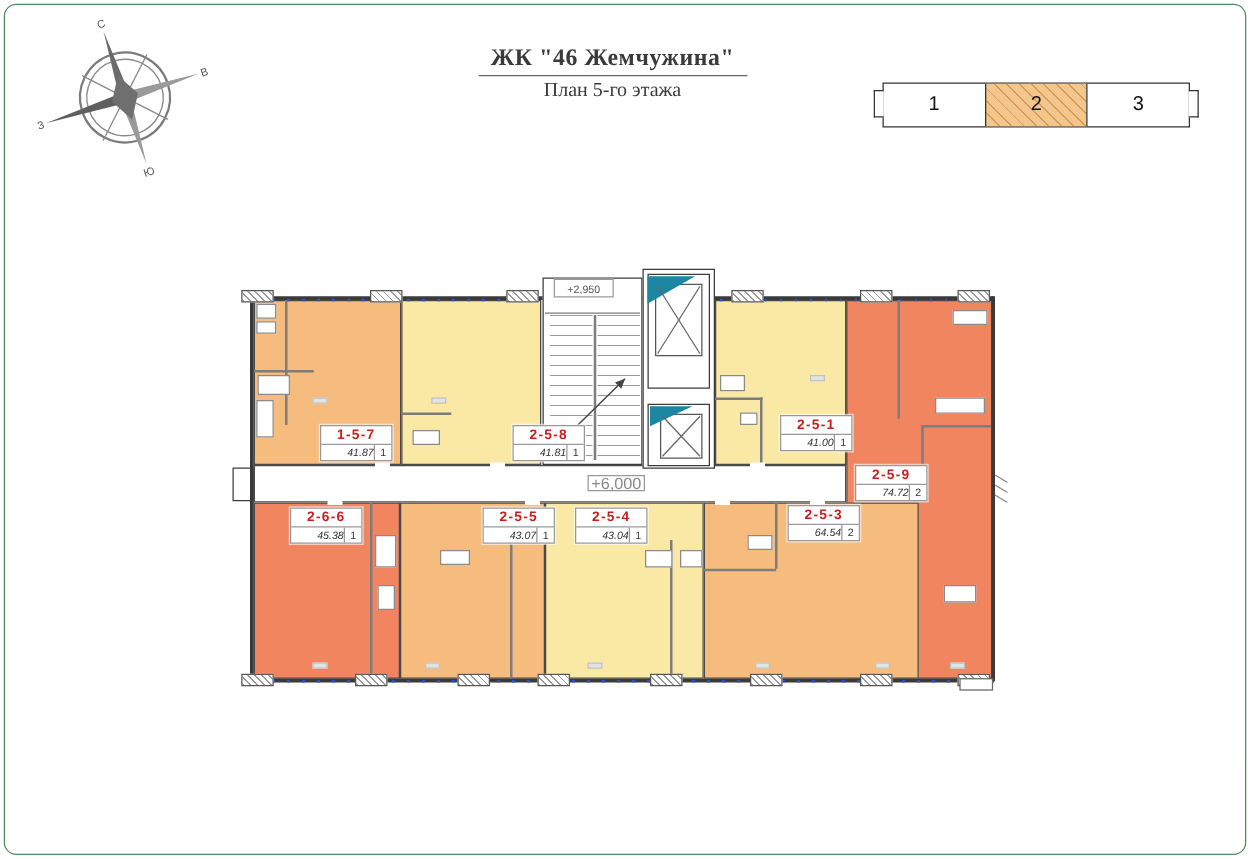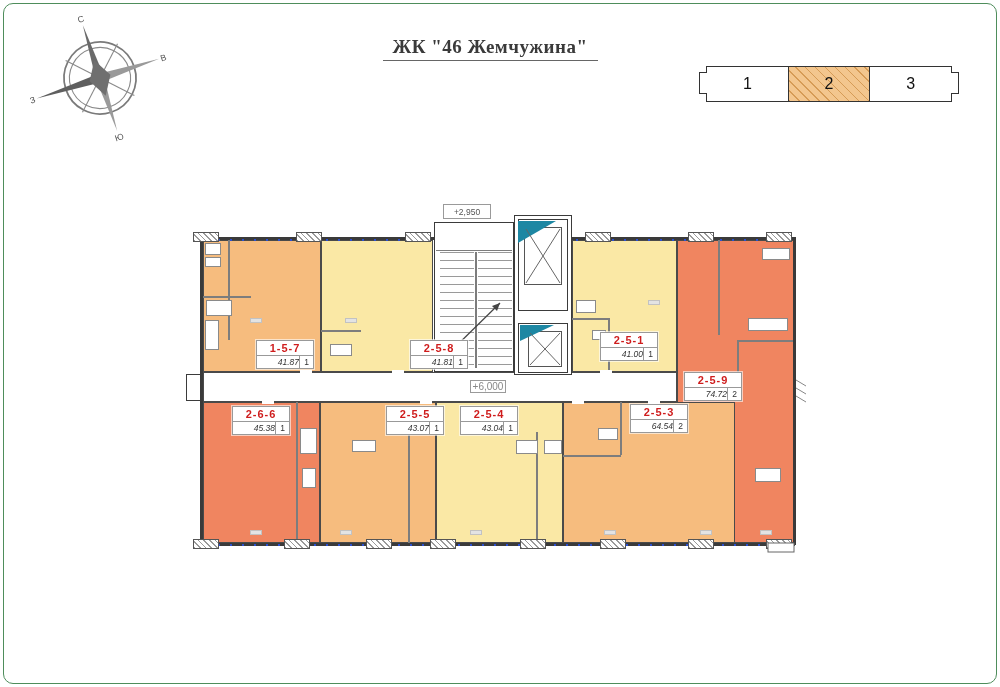--- a/index.html
+++ b/index.html
@@ -78,20 +78,21 @@
       <polygon points="55,38 65,55 55,72 45,55" fill="#6f6f6f"></polygon>
       <text x="55" y="1" font-size="8" fill="#555" text-anchor="middle">С</text>
       <text x="55" y="115" font-size="8" fill="#555" text-anchor="middle">Ю</text>
       <text x="116" y="58" font-size="8" fill="#555" text-anchor="middle">В</text>
       <text x="-10" y="58" font-size="8" fill="#555" text-anchor="middle">З</text>
     </g>
   </svg>
 
   <div class="title-block">
     <span class="title-main">ЖК "46 Жемчужина"</span>
+    <div class="title-sub">План 5-го этажа</div>
   </div>
 
   <div class="scheme-bar">
     <div class="scheme-cell">1</div>
     <div class="scheme-cell active" style="background-color: rgb(243, 198, 142);">2</div>
     <div class="scheme-cell">3</div>
   </div>
 
   <div class="room" style="left: 203px; top: 240px; width: 118px; height: 132px; background-color: rgb(246, 188, 126);"></div>
   <div class="room" style="left: 321px; top: 240px; width: 112px; height: 132px; background-color: rgb(250, 232, 165);"></div>
@@ -127,21 +128,21 @@
   <div class="fx" style="left:748px;top:318px;width:40px;height:13px"></div>
   <div class="fx" style="left:755px;top:468px;width:26px;height:14px"></div>
   <div class="fx" style="left:300px;top:428px;width:17px;height:26px"></div>
   <div class="fx" style="left:302px;top:468px;width:14px;height:20px"></div>
   <div class="fx" style="left:352px;top:440px;width:24px;height:12px"></div>
   <div class="fx" style="left:516px;top:440px;width:22px;height:14px"></div>
   <div class="fx" style="left:544px;top:440px;width:18px;height:14px"></div>
   <div class="fx" style="left:598px;top:428px;width:20px;height:12px"></div>
 
   <div class="corridor" style="left:203px;top:372px;width:474px;height:30px"></div>
-  <div class="chip small" style="left:470px;top:380px;width:36px;height:13px;font-size:10px">+6,000</div>
+  <div class="chip small" style="left:470px;top:380px;width:46px;height:13px;font-size:13px">+6,000</div>
   <div class="corebox" style="left:186px;top:374px;width:17px;height:27px;border-width:1.2px"></div>
 
   <div class="gap" style="left:300px;top:370px;width:12px;height:5px"></div>
   <div class="gap" style="left:392px;top:370px;width:12px;height:5px"></div>
   <div class="gap" style="left:600px;top:370px;width:12px;height:5px"></div>
   <div class="gap" style="left:262px;top:399px;width:12px;height:5px"></div>
   <div class="gap" style="left:420px;top:399px;width:12px;height:5px"></div>
   <div class="gap" style="left:572px;top:399px;width:12px;height:5px"></div>
   <div class="gap" style="left:648px;top:399px;width:12px;height:5px"></div>
 
@@ -167,21 +168,21 @@
   <div class="pier" style="left:520px;top:539px"></div>
   <div class="pier" style="left:600px;top:539px"></div>
   <div class="pier" style="left:688px;top:539px"></div>
   <div class="pier" style="left:766px;top:539px"></div>
 
   <div class="corebox" style="left:434px;top:222px;width:80px;height:150px"></div>
   <div class="flight" style="left:440px;top:252px;width:34px;height:116px"></div>
   <div class="flight" style="left:478px;top:252px;width:34px;height:116px"></div>
   <div class="pline" style="left:475px;top:252px;width:1.5px;height:116px"></div>
   <div class="pline" style="left:436px;top:250px;width:76px;height:1px"></div>
-  <div class="chip" style="left:443px;top:204px;width:48px;height:15px;font-size:8.5px">+2,950</div>
+  <div class="chip" style="left:443px;top:223px;width:48px;height:15px;font-size:8.5px">+2,950</div>
 
   <div class="corebox" style="left:514px;top:215px;width:58px;height:160px"></div>
   <div class="corebox" style="left:518px;top:219px;width:50px;height:92px;border-width:1.2px"></div>
   <div class="carbox" style="left:524px;top:227px;width:38px;height:58px"></div>
   <div class="corebox" style="left:518px;top:323px;width:50px;height:50px;border-width:1.2px"></div>
   <div class="carbox" style="left:528px;top:331px;width:34px;height:36px"></div>
 
   <svg class="abs" style="left:0;top:0;pointer-events:none" width="1000" height="687" viewBox="0 0 1000 687">
     <polygon points="518,221 556,221 518,243" fill="#1d87a3"></polygon>
     <polygon points="520,325 554,325 520,341" fill="#1d87a3"></polygon>
@@ -214,21 +215,21 @@
         <span class="r">1</span>
       </div>
   </div>
   <div class="ulabel" style="left:410px;top:340px">
     <div class="uid">2-5-8</div>
     <div class="uarea">
         <span class="a">41.81</span>
         <span class="r">1</span>
       </div>
   </div>
-  <div class="ulabel" style="left:600px;top:332px">
+  <div class="ulabel" style="left:624px;top:332px">
     <div class="uid">2-5-1</div>
     <div class="uarea">
         <span class="a">41.00</span>
         <span class="r">1</span>
       </div>
   </div>
   <div class="ulabel" style="left:684px;top:372px">
     <div class="uid">2-5-9</div>
     <div class="uarea">
         <span class="a">74.72</span>

